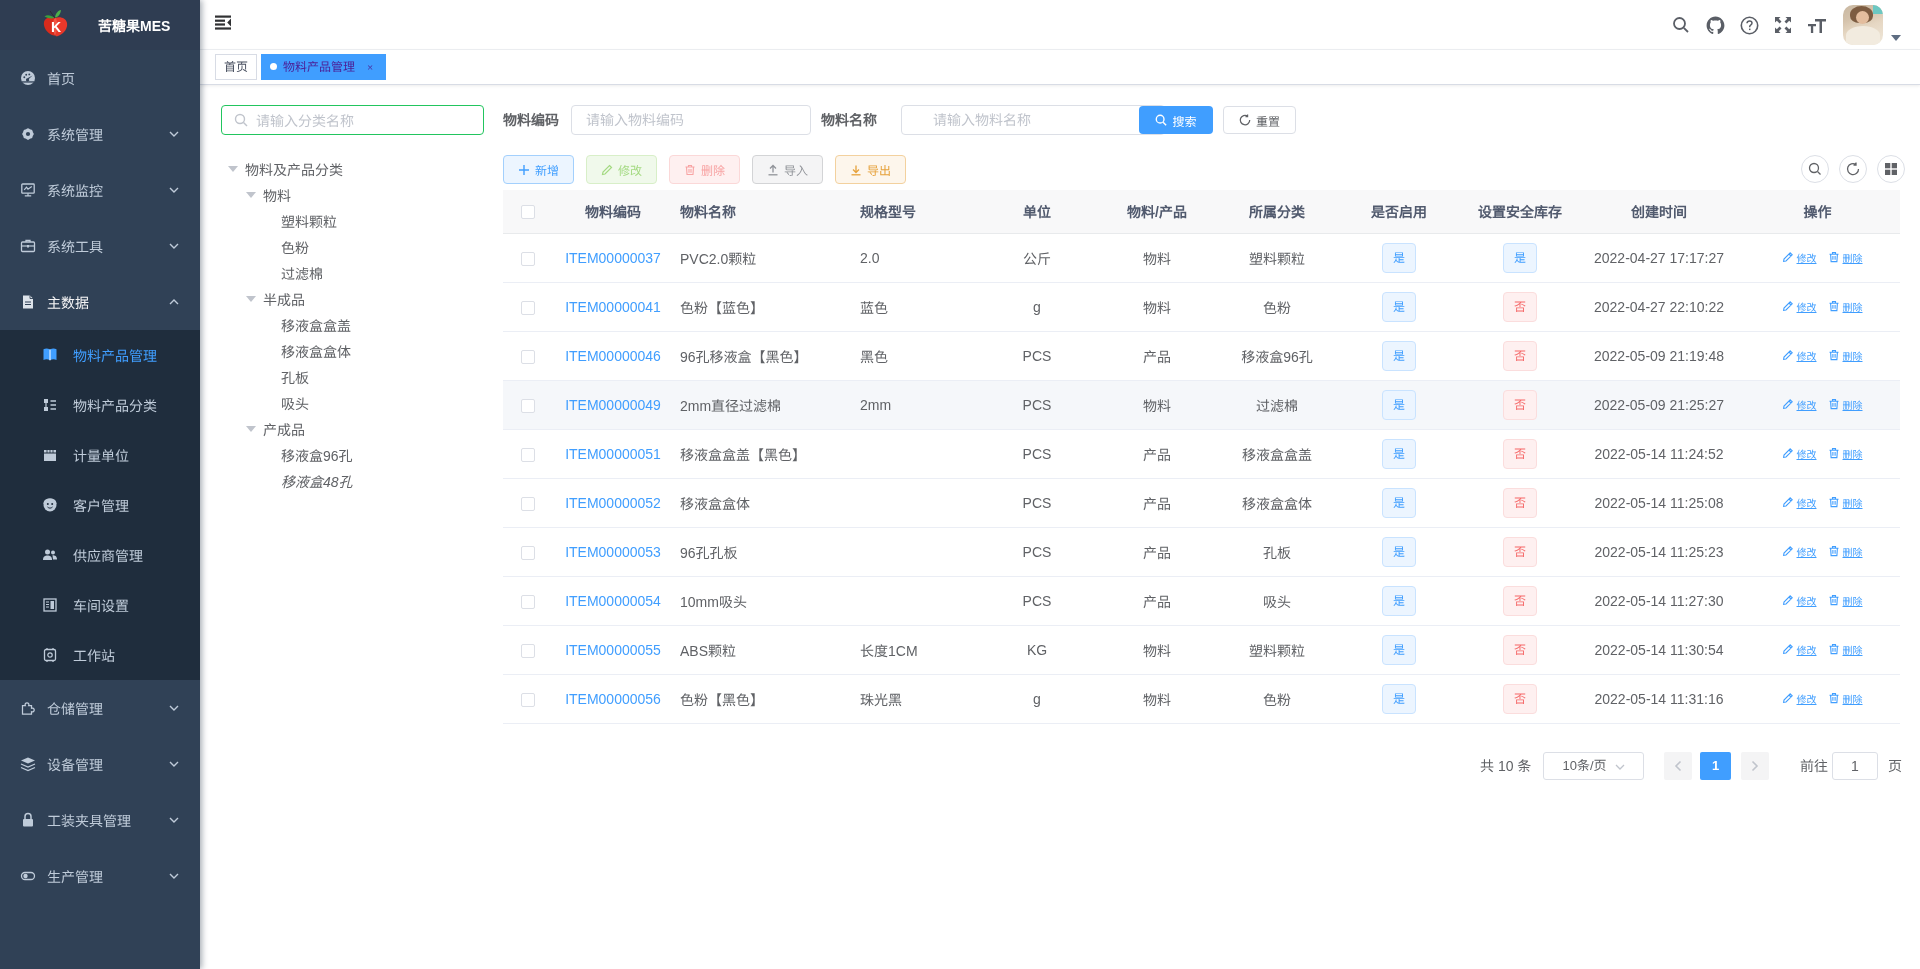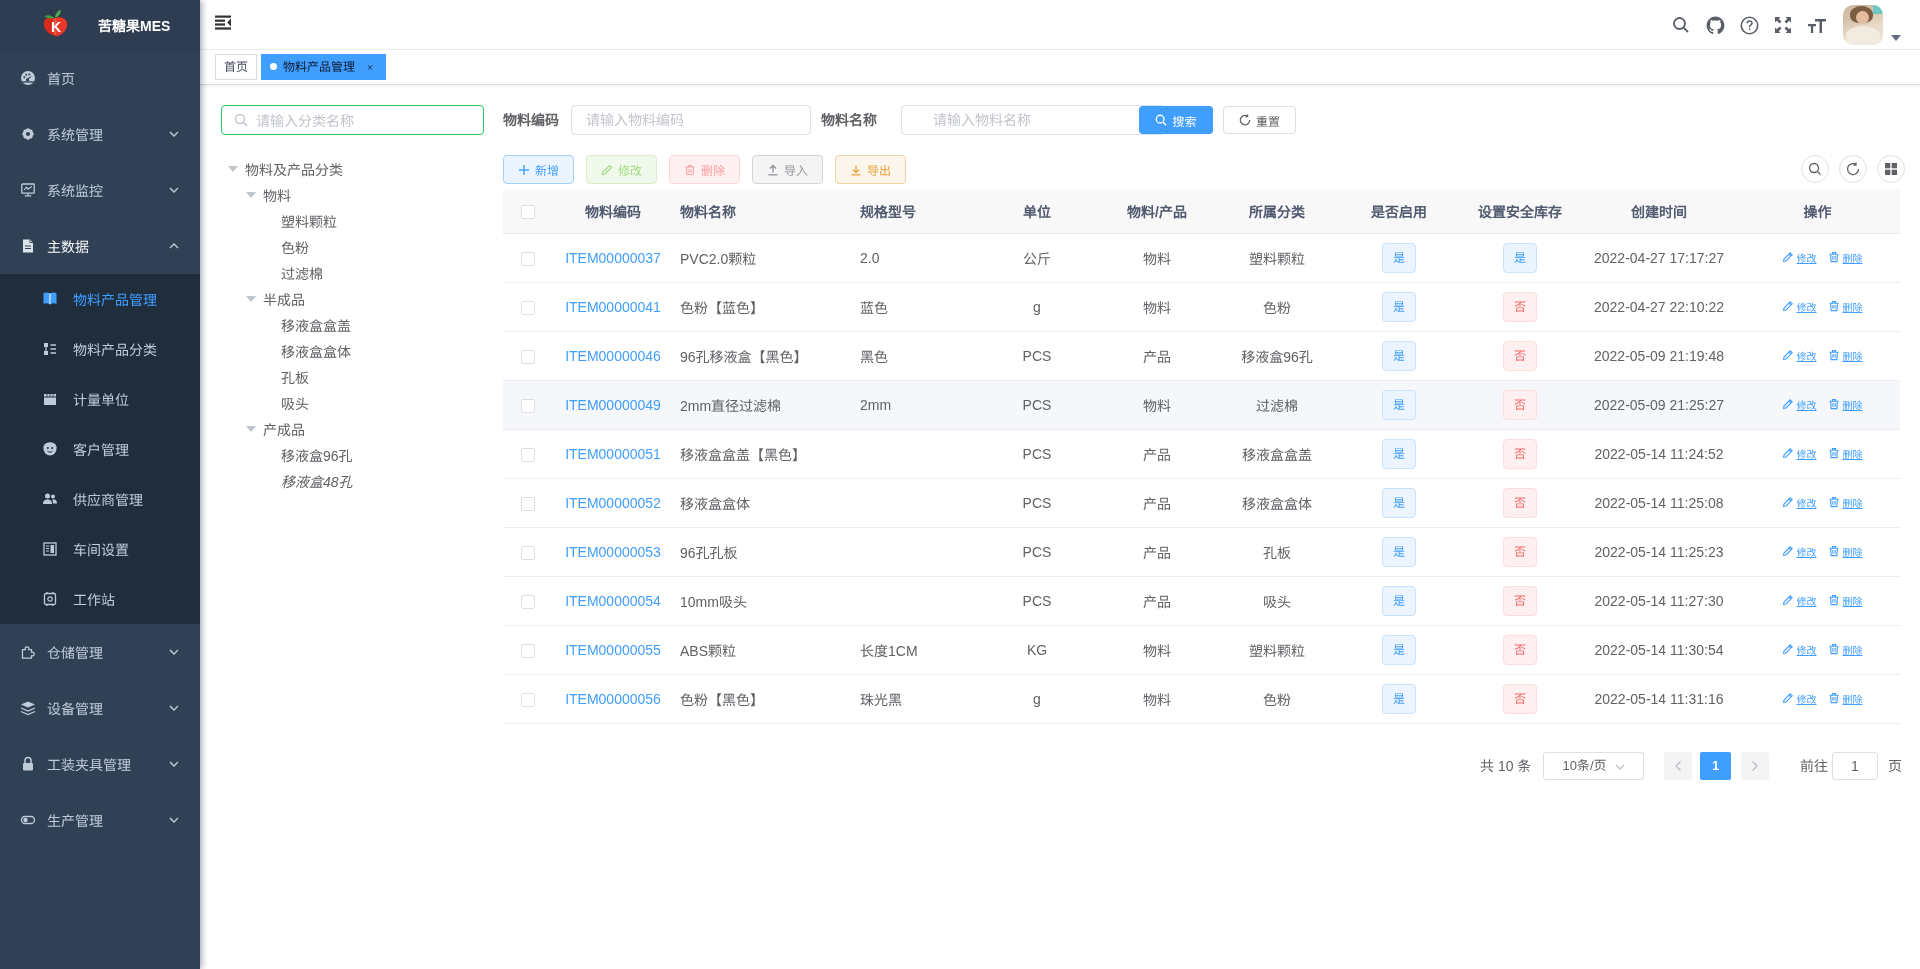--- a/index.html
+++ b/index.html
@@ -30,21 +30,21 @@
 .breadcrumb .b2 { color:#97a8be; }
 .nav-right { position:absolute; right:0; top:0; height:50px; display:flex; align-items:center; }
 .nav-ic { width:34px; height:50px; display:flex; align-items:center; justify-content:center; color:#5a5e66; }
 .avatar-wrap { margin-left:9px; margin-right:37px; position:relative; }
 .avatar { width:40px; height:40px; border-radius:10px; background:linear-gradient(160deg,#c9b8a2 0%,#d4c2ab 30%,#e6d7c3 55%,#efe8db 100%); position:relative; overflow:hidden; }
 .caret-down { position:absolute; right:14px; top:30px; width:0; height:0; border:5px solid transparent; border-top:6px solid #5e6d82; }
 
 
 .tags { position:absolute; left:200px; top:50px; width:1720px; height:35px; background:#fff; border-bottom:1px solid #d8dce5; box-shadow:0 1px 3px 0 rgba(0,0,0,.08); }
 .tag { position:absolute; top:4px; height:26px; line-height:25px; border:1px solid #d8dce5; background:#fff; color:#495060; font-size:12px; padding:0 8px; }
-.tag.active { background:#409eff; color:#0f172a; border-color:#409eff;font-family:Liberation Serif, serif; }
+.tag.active { background:#409eff; color:#4c1d95; border-color:#409eff;font-family:Liberation Serif, serif; }
 .tag .dot { display:inline-block; width:7px; height:7px; border-radius:50%; background:#fff; margin-right:6px; position:relative; top:-1px; }
 .tag .close { display:inline-block; margin-left:8px; width:14px; text-align:center; font-size:11px; }
 
 
 .tree-filter { position:absolute; left:221px; top:105px; width:263px; height:30px; border:1px solid #22c55e; border-radius:4px; display:flex; align-items:center; color:#c0c4cc; font-size:14px; }
 .tree-filter .ph { margin-left:8px; }
 .tree { position:absolute; left:221px; top:156px; width:263px; font-size:14px; color:#606266; }
 .tnode { height:26px; display:flex; align-items:center; }
 .tcaret { width:24px; flex:none; display:flex; align-items:center; justify-content:center; }
 .tcaret .tri { width:0; height:0; border:5px solid transparent; border-top:6px solid #c0c4cc; margin-top:5px; }
@@ -113,20 +113,28 @@
           </g>
           <circle cx="8" cy="8" r="2.1" fill="#304156"></circle>
         </svg>系统管理<svg class="arrow ic" width="12" height="8" viewBox="0 0 12 8">
           <path d="M2 2 L6 6 L10 2" stroke="#bfcbd9" stroke-width="1.4" fill="none"></path>
         </svg></div>
     <div class="menu-item"><svg class="mi ic" viewBox="0 0 16 16">
           <rect x="1.8" y="2" width="12.4" height="9.2" rx="0.8" fill="none" stroke="#bfcbd9" stroke-width="1.3"></rect>
           <path d="M4.2 7.8 L6.5 5.2 L8 7.2 L11.8 4.6" stroke="#bfcbd9" stroke-width="1.2" fill="none"></path>
           <path d="M8 11.2 L8 13.6 M4.8 13.9 L11.2 13.9" stroke="#bfcbd9" stroke-width="1.2"></path>
         </svg>系统监控<svg class="arrow ic" width="12" height="8" viewBox="0 0 12 8">
+          <path d="M2 2 L6 6 L10 2" stroke="#bfcbd9" stroke-width="1.4" fill="none"></path>
+        </svg></div>
+    <div class="menu-item"><svg class="mi ic" viewBox="0 0 16 16">
+          <rect x="1.5" y="4" width="13" height="9.5" rx="1" fill="none" stroke="#bfcbd9" stroke-width="1.3"></rect>
+          <path d="M6 4 L6 2.5 L10 2.5 L10 4" stroke="#bfcbd9" stroke-width="1.3" fill="none"></path>
+          <path d="M1.5 8 L14.5 8" stroke="#bfcbd9" stroke-width="1.2"></path>
+          <rect x="7" y="7" width="2" height="2.5" fill="#bfcbd9"></rect>
+        </svg>系统工具<svg class="arrow ic" width="12" height="8" viewBox="0 0 12 8">
           <path d="M2 2 L6 6 L10 2" stroke="#bfcbd9" stroke-width="1.4" fill="none"></path>
         </svg></div>
     <div class="menu-item" style="color:#f4f4f5;"><svg class="mi ic" viewBox="0 0 16 16">
           <path d="M3 1.5 L10 1.5 L13 4.5 L13 14.5 L3 14.5 Z" fill="#dde3ea"></path>
           <path d="M10 1.5 L10 4.5 L13 4.5" fill="none" stroke="#304156" stroke-width="0.9"></path>
           <path d="M5 8 L11 8 M5 10.5 L11 10.5" stroke="#304156" stroke-width="1.2"></path>
         </svg>主数据<svg class="arrow ic" width="12" height="8" viewBox="0 0 12 8">
           <path d="M2 6 L6 2 L10 6" stroke="#bfcbd9" stroke-width="1.4" fill="none"></path>
         </svg></div>
     <div class="submenu">

